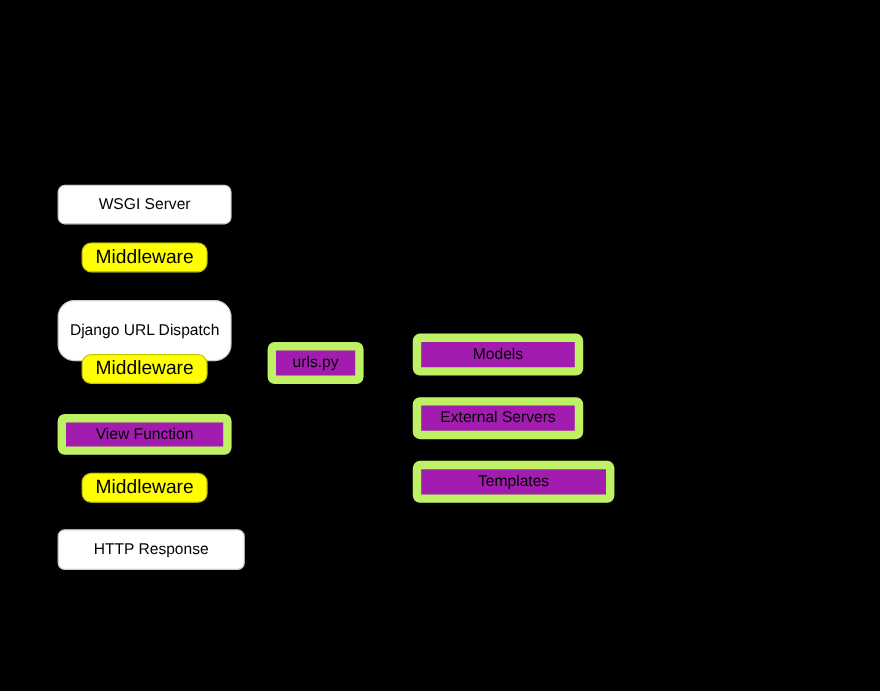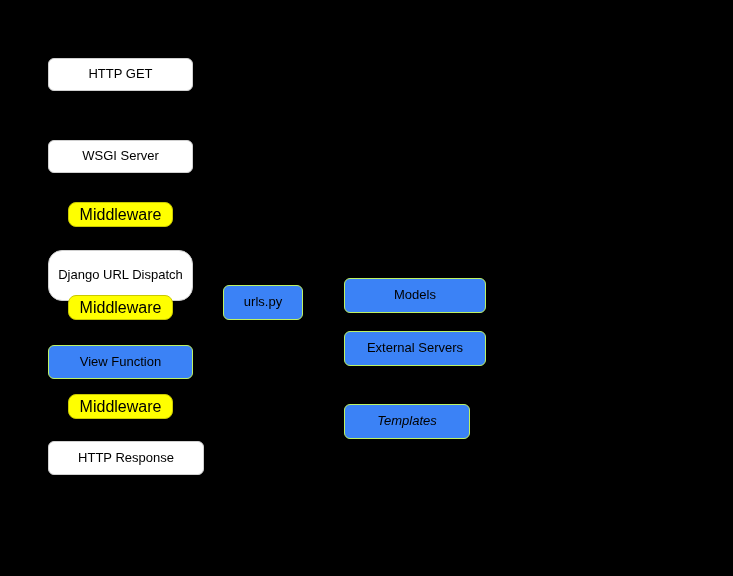--- a/index.html
+++ b/index.html
@@ -32,46 +32,45 @@
       background: #ffffff;
       border: 1px solid #d0d0d0;
     }
     .node.yellow {
       background: #ffff00;
       border: 1px solid #c9c900;
       border-radius: 8px;
       font-size: 16px;
     }
     .node.blue {
-      background: #3b82f6;
-      border: 1px solid #bef264;
+      background: #a21caf;
+      border: 7px solid #bef264;
     }
   </style>
 </head>
 <body>
 
 <div class="canvas">
 
-  <div class="node white" style="left:48px;  top:58px;  width:145px; height:33px;">HTTP GET</div>
 
-  <div class="node white" style="left:48px;  top:140px; width:145px; height:33px;">WSGI Server</div>
+  <div class="node white" style="left:48px;  top:154px; width:145px; height:33px;">WSGI Server</div>
 
   <div class="node yellow" style="left:68px;  top:202px; width:105px; height:25px;">Middleware</div>
 
   <div class="node white" style="left:48px;  top:250px; width:145px; height:51px;border-radius:14px;">Django URL Dispatch</div>
 
   <div class="node yellow" style="left:68px;  top:295px; width:105px; height:25px;">Middleware</div>
 
   <div class="node blue" style="left:223px; top:285px; width:80px;  height:35px;">urls.py</div>
 
   <div class="node blue" style="left:344px; top:278px; width:142px; height:35px;">Models</div>
 
   <div class="node blue" style="left:344px; top:331px; width:142px; height:35px;">External Servers</div>
 
   <div class="node blue" style="left:48px;  top:345px; width:145px; height:34px;">View Function</div>
 
   <div class="node yellow" style="left:68px;  top:394px; width:105px; height:25px;">Middleware</div>
 
-  <div class="node blue" style="left:344px; top:404px; width:126px; height:35px;font-style:italic;">Templates</div>
+  <div class="node blue" style="left:344px; top:384px; width:168px; height:35px;">Templates</div>
 
   <div class="node white" style="left:48px;  top:441px; width:156px; height:34px;">HTTP Response</div>
 
 </div>
 
 </body></html>

